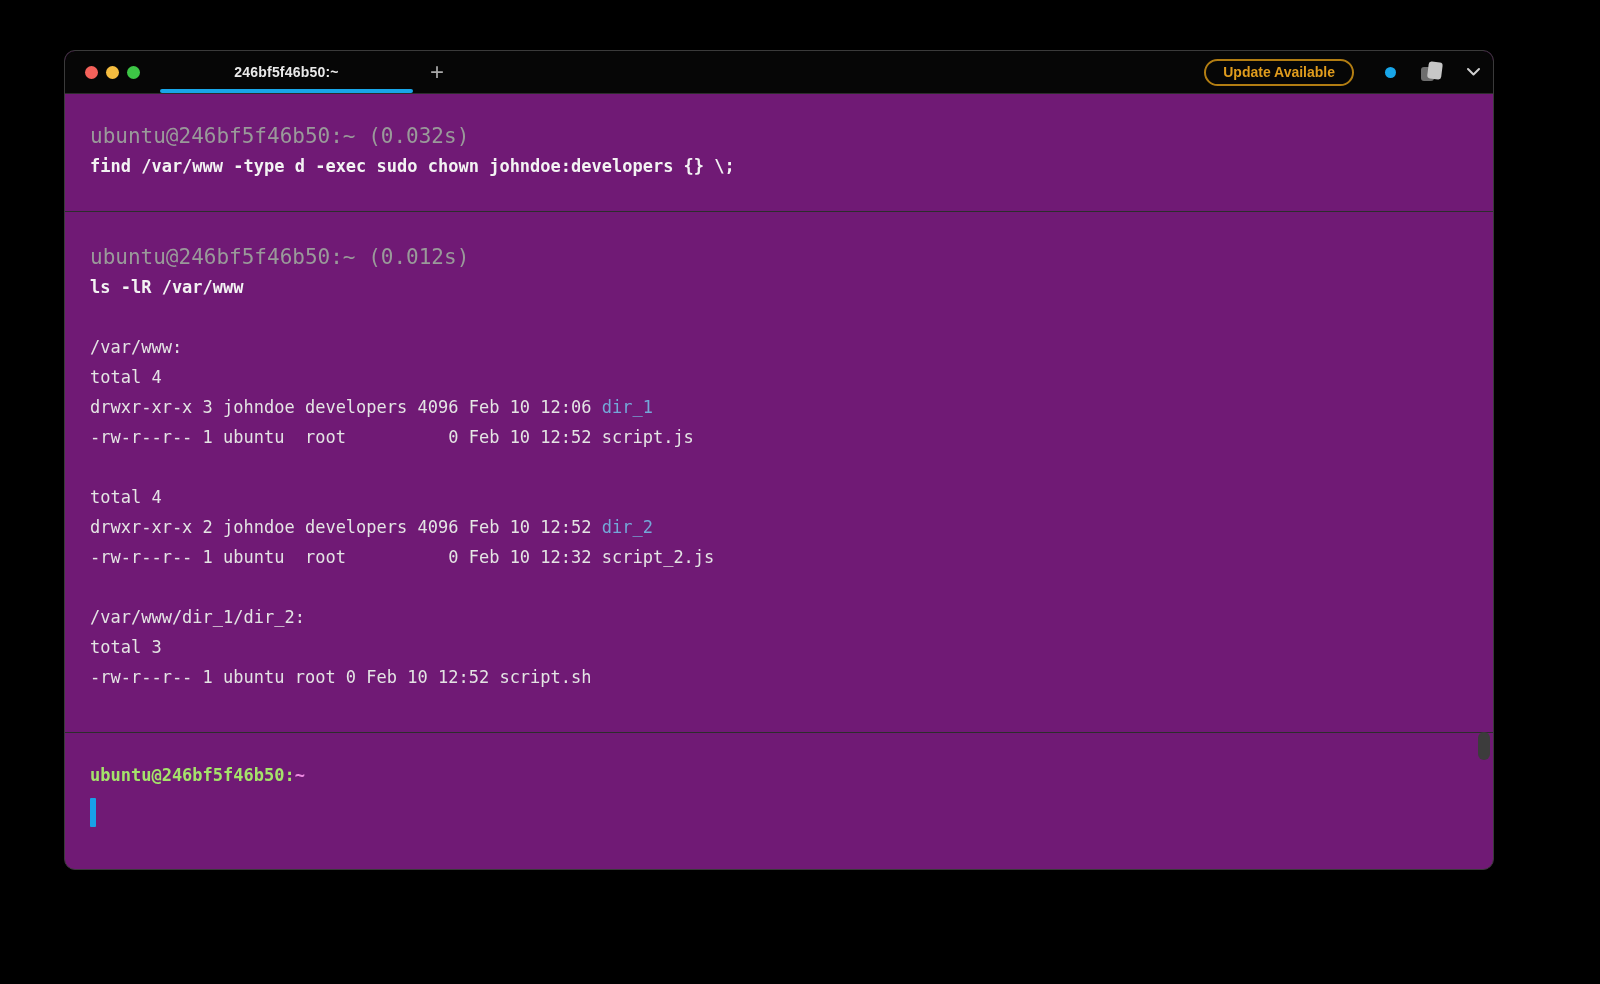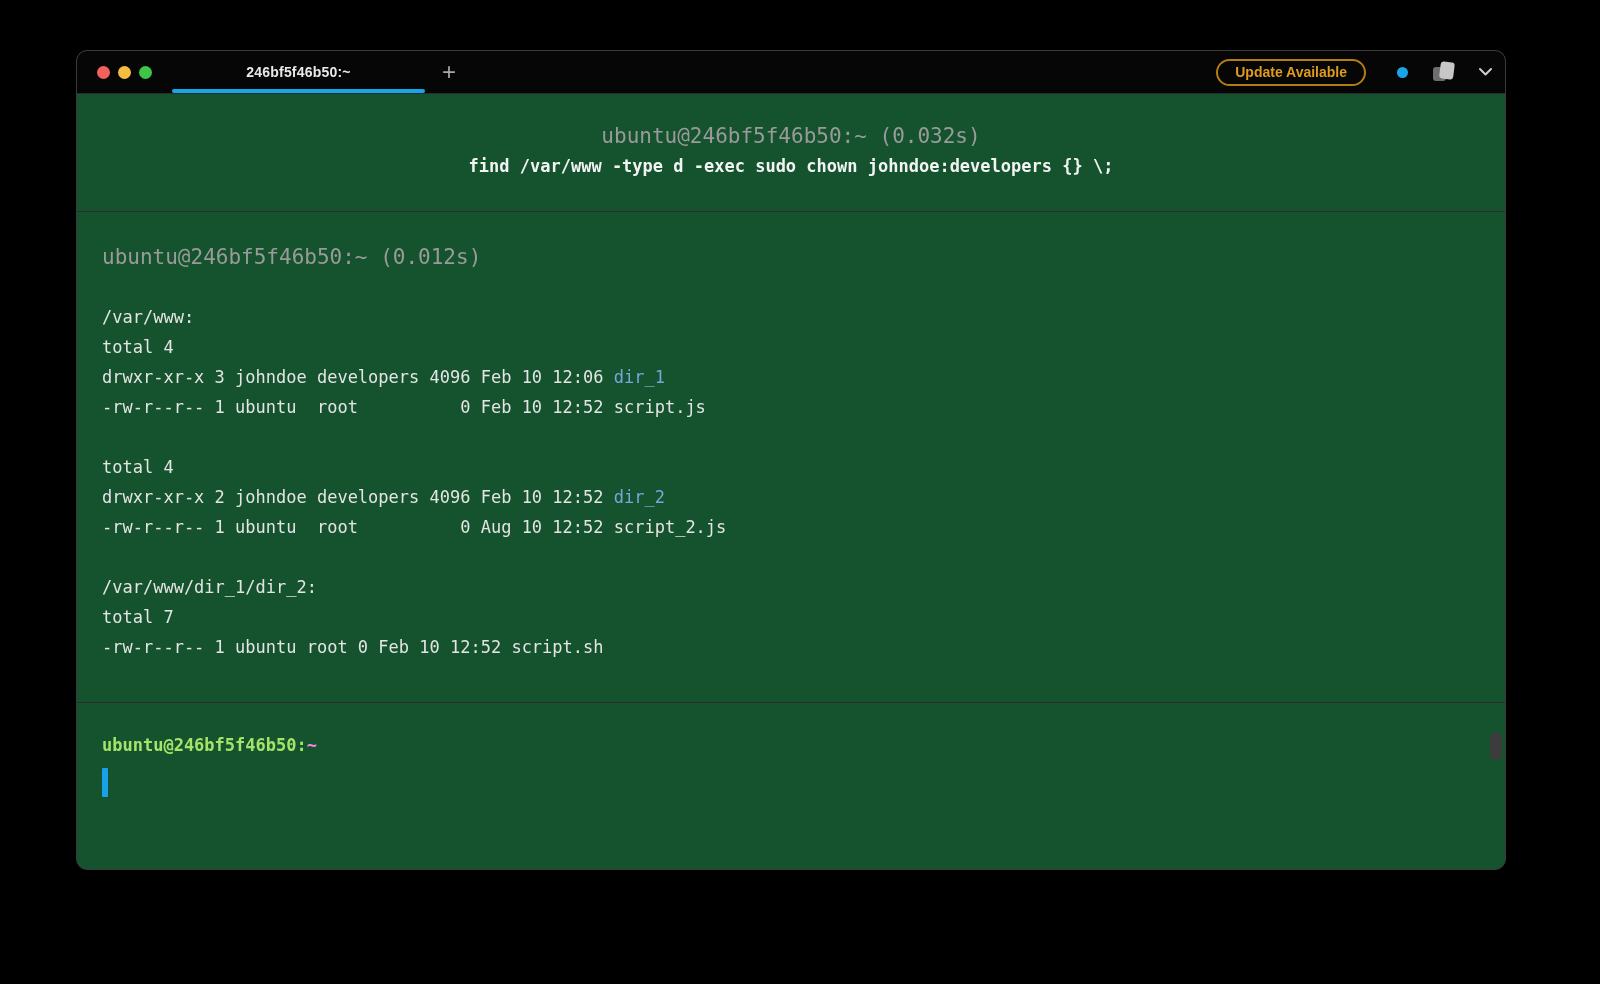--- a/index.html
+++ b/index.html
@@ -1,21 +1,21 @@
 <!DOCTYPE html>
 <html style="--accent-blue: #18a6e9; --dir-blue: #74a8d8; --prompt-gray: #9a9a9a; --user-green: #a5e36b; --path-pink: #ee8ae2; --cursor-blue: #18a0e8; --update-amber: #e09c1d; --update-amber-border: #b27d12; --traffic-red: #f4615a; --traffic-yellow: #f5bd40; --traffic-green: #3dc646;"><head>
 <meta charset="utf-8">
 <style>
   * { margin: 0; padding: 0; box-sizing: border-box; }
   html, body { width: 1600px; height: 984px; background: #000; overflow: hidden; }
   body { font-family: "Liberation Sans", sans-serif; }
 
   .window {
-    position: absolute; left: 76px; top: 50px; width: 1430px; height: 820px;
-    background: #14532d; border: 1px solid #3a3a3a; border-radius: 11px;
+    position: absolute; left: 64px; top: 50px; width: 1430px; height: 820px;
+    background: #701a75; border: 1px solid #3a3a3a; border-radius: 11px;
     box-shadow: 0 24px 70px rgba(0,0,0,0.9);
     overflow: hidden;
   }
 
   
   .tabbar { position: relative; height: 42px; background: #060606; }
   .traffic { position: absolute; left: 20px; top: 0; height: 42px; display: flex; align-items: center; gap: 8px; }
   .tl { width: 13px; height: 13px; border-radius: 50%; display: inline-block; }
   .tl.red    { background: var(--traffic-red); }
   .tl.yellow { background: var(--traffic-yellow); }
@@ -44,21 +44,21 @@
   .hdivider { height: 1px; background: #2d2d2d; width: 100%; }
 
   
   .tline { font-family: "DejaVu Sans Mono", monospace; white-space: pre;
            font-size: 17px; line-height: 30px; color: #e4e4e4; }
   .prompt-head { font-size: 21px; color: var(--prompt-gray); }
   .cmd { font-weight: bold; color: #f3f3f3; }
   .dir { color: var(--dir-blue); font-weight: normal; }
 
   .block { padding-left: 25px; padding-right: 25px; }
-  .block1 { padding-top: 27px; padding-bottom: 30px; text-align: center; }
+  .block1 { padding-top: 27px; padding-bottom: 30px; }
   .block2 { padding-top: 30px; padding-bottom: 40px; }
   .blank-line { min-height: 30px; }
 
   .input-block { padding: 27px 25px 0 25px; }
   .user { color: var(--user-green); font-weight: bold; }
   .path { color: var(--path-pink); font-weight: bold; }
   .cursor-line { margin-top: 7px; height: 30px; display: flex; align-items: center; }
   .cursor { width: 6px; height: 29px; background: var(--cursor-blue); border-radius: 1px; display: inline-block; }
 
   .scroll-thumb { position: absolute; right: 3px; top: 681px; width: 12px; height: 28px;
@@ -104,33 +104,34 @@
 
   <div class="block block1">
     <div class="tline prompt-head">ubuntu@246bf5f46b50:~ (0.032s)</div>
     <div class="tline cmd">find /var/www -type d -exec sudo chown johndoe:developers {} \;</div>
   </div>
 
   <div class="hdivider"></div>
 
   <div class="block block2">
     <div class="tline prompt-head">ubuntu@246bf5f46b50:~ (0.012s)</div>
+    <div class="tline cmd">ls -lR /var/www</div>
     <div class="tline blank-line"></div>
     <div>
         <div class="tline"><span>/var/www:</span></div>
         <div class="tline"><span>total 4</span></div>
         <div class="tline"><span>drwxr-xr-x 3 johndoe developers 4096 Feb 10 12:06 </span><span class="dir">dir_1</span></div>
         <div class="tline"><span>-rw-r--r-- 1 ubuntu  root          0 Feb 10 12:52 script.js</span></div>
         <div class="tline blank-line"></div>
         <div class="tline"><span>total 4</span></div>
         <div class="tline"><span>drwxr-xr-x 2 johndoe developers 4096 Feb 10 12:52 </span><span class="dir">dir_2</span></div>
-        <div class="tline"><span>-rw-r--r-- 1 ubuntu  root          0 Aug 10 12:52 script_2.js</span></div>
+        <div class="tline"><span>-rw-r--r-- 1 ubuntu  root          0 Feb 10 12:32 script_2.js</span></div>
         <div class="tline blank-line"></div>
         <div class="tline"><span>/var/www/dir_1/dir_2:</span></div>
-        <div class="tline"><span>total 7</span></div>
+        <div class="tline"><span>total 3</span></div>
         <div class="tline"><span>-rw-r--r-- 1 ubuntu root 0 Feb 10 12:52 script.sh</span></div>
       </div>
   </div>
 
   <div class="hdivider"></div>
 
   <div class="input-block">
     <div class="tline"><span class="user">ubuntu@246bf5f46b50:</span><span class="path">~</span></div>
     <div class="cursor-line">
       <span class="cursor"></span>

